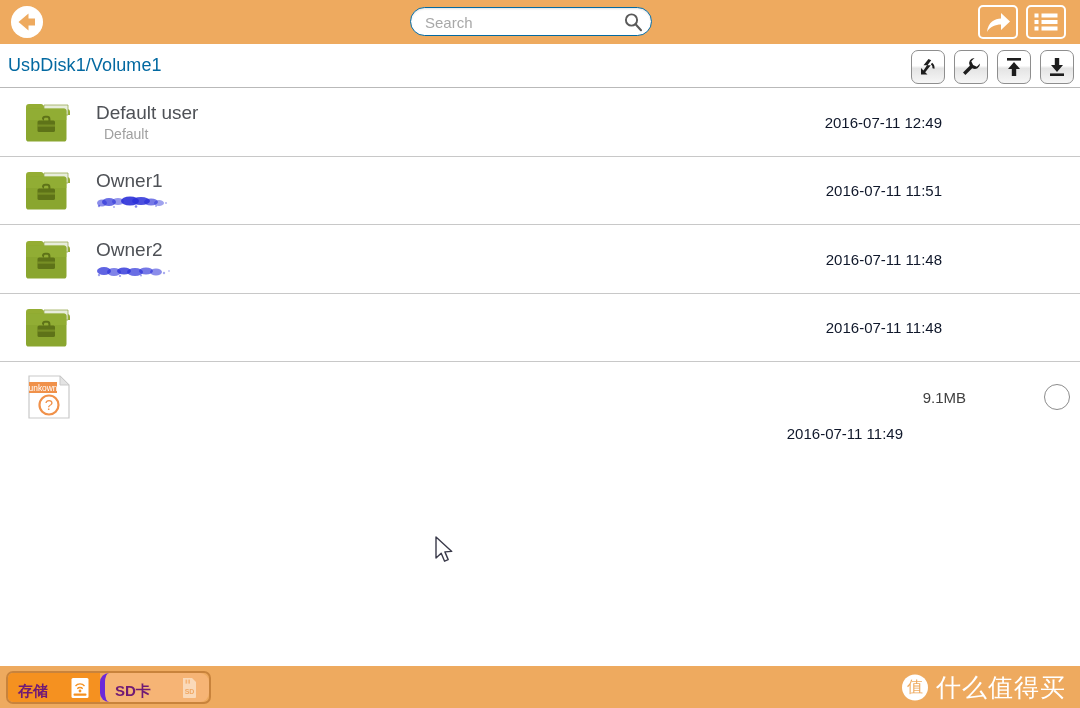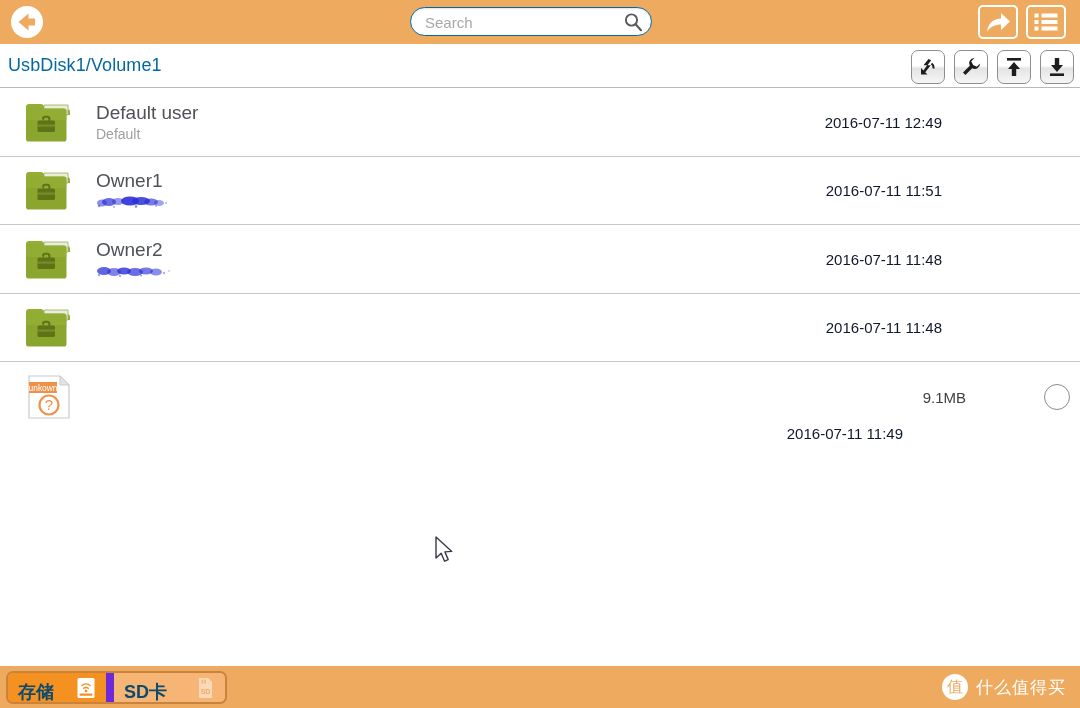--- a/index.html
+++ b/index.html
@@ -146,20 +146,21 @@
     font-size: 19px;
     color: #4e5156;
     line-height: 23px;
     white-space: nowrap;
   }
   .row-sub {
     font-size: 14px;
     color: #a0a0a0;
     line-height: 18px;
     margin-top: 1px;
+    margin-left: 8px;
   }
   .scribble {
     display: block;
     margin-top: 2px;
     height: 17px;
     width: 78px;
   }
   .row-date {
     position: absolute;
     right: 0;
@@ -220,24 +221,24 @@
   .tab {
     position: relative;
     height: 29px;
     display: flex;
     align-items: center;
     padding: 0 10px;
     cursor: pointer;
     box-sizing: border-box;
   }
   .tab.active { background: #f59120; }
-  .tab.inactive { background: #f6b475; border-left: 8px solid #6d28d9; }
+  .tab.inactive { background: #f6b475; border-left: 5px solid #6d28d9; border-radius: 9px; }
   .tab-label {
-    font-size: 18px;
-    color: #0c4a6e;
+    font-size: 15px;
+    color: #701a75;
     font-weight: bold;
     white-space: nowrap;
     margin-top: 8px;
   }
   .tab-icon {
     margin-left: 22px;
     width: 20px; height: 22px;
     flex: none;
   }
   .tab.inactive .tab-icon { margin-left: 28px; }
@@ -255,21 +256,21 @@
     border-radius: 50%;
     background: #ffffff;
     color: #eeaa5f;
     font-size: 16px;
     display: flex;
     align-items: center;
     justify-content: center;
     font-family: "DejaVu Sans", sans-serif;
   }
   .wm-text {
-    font-size: 17px;
+    font-size: 25px;
     color: #ffffff;
     font-family: "DejaVu Sans", sans-serif;
     letter-spacing: 1px;
   }
 </style>
 </head>
 <body>
 
 <div id="app">
 

